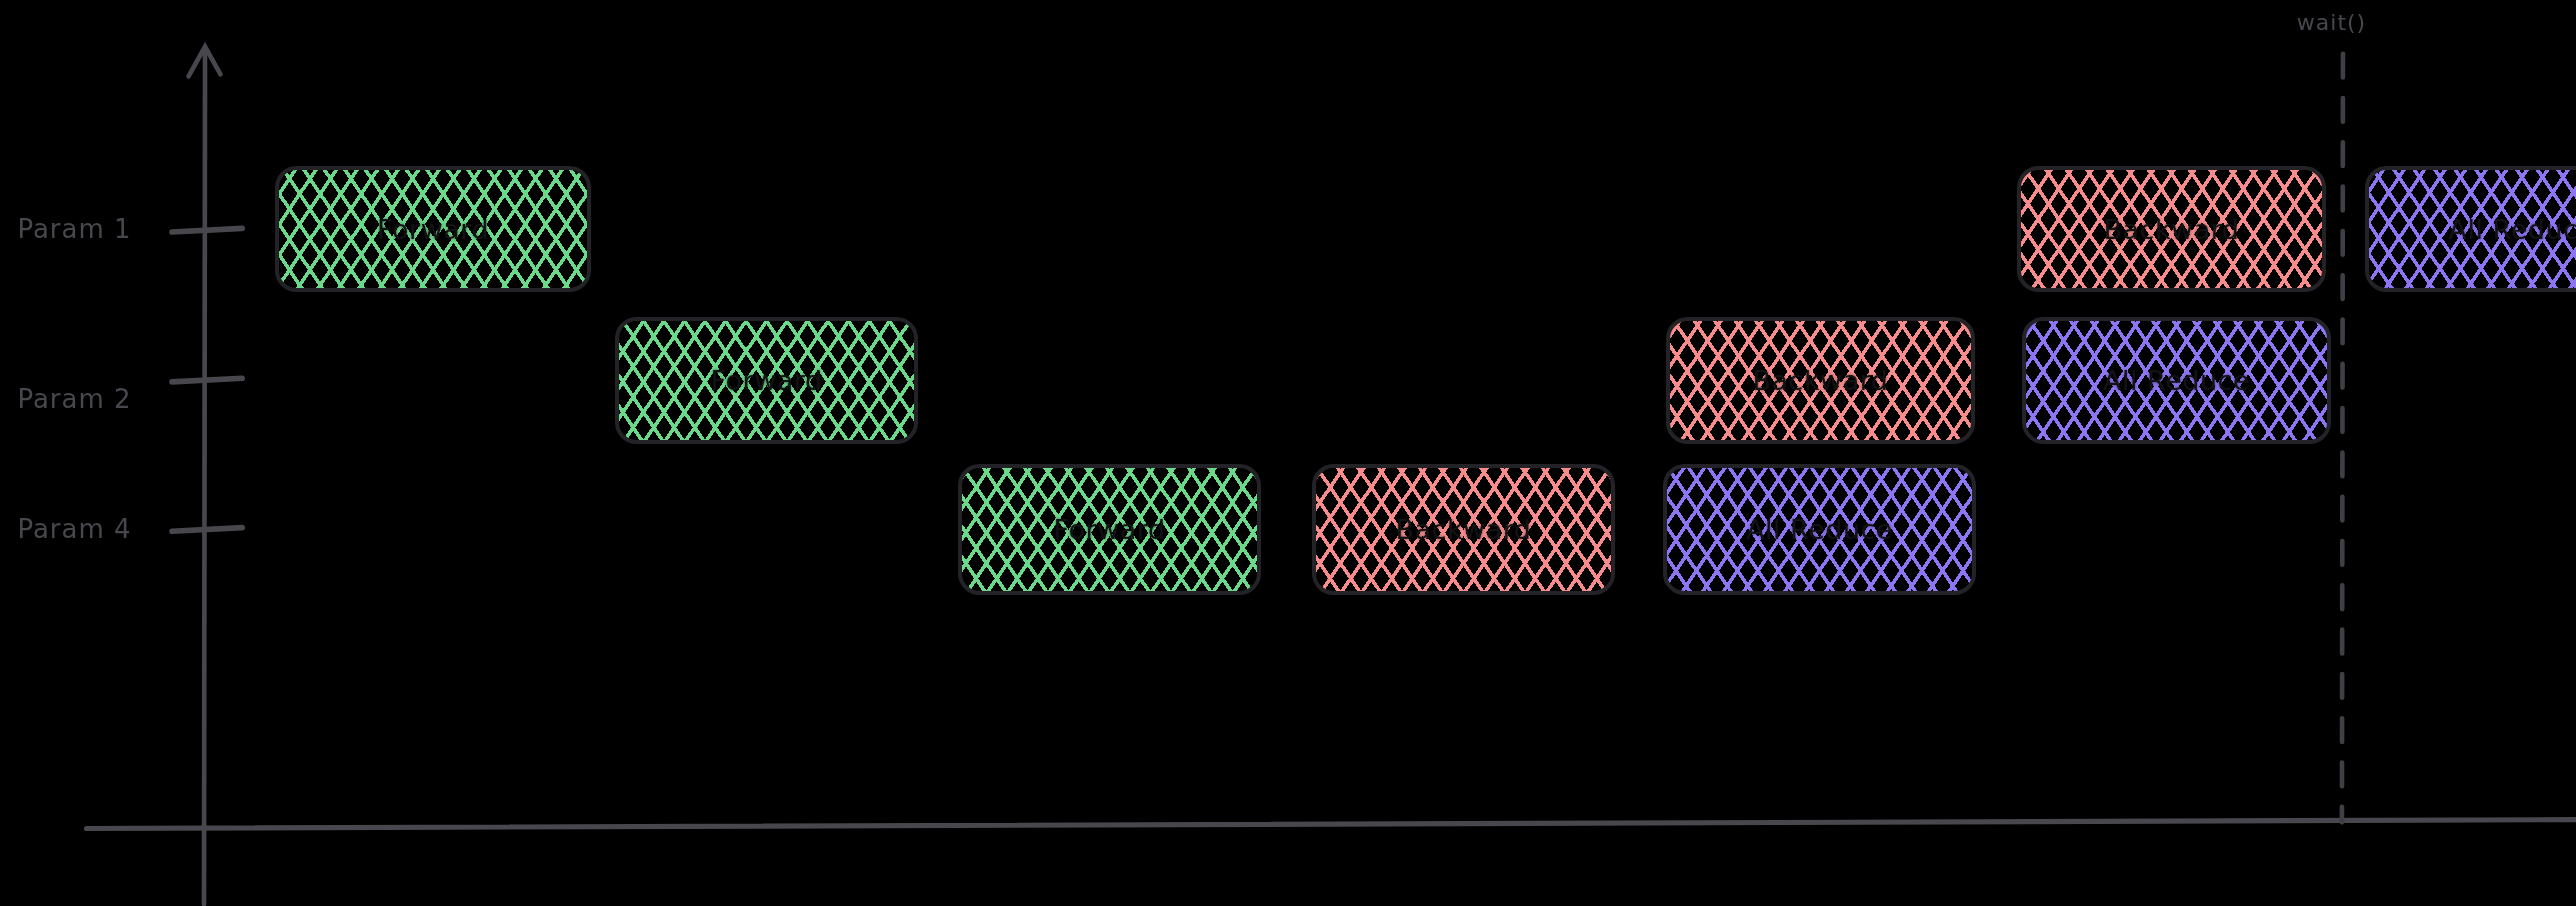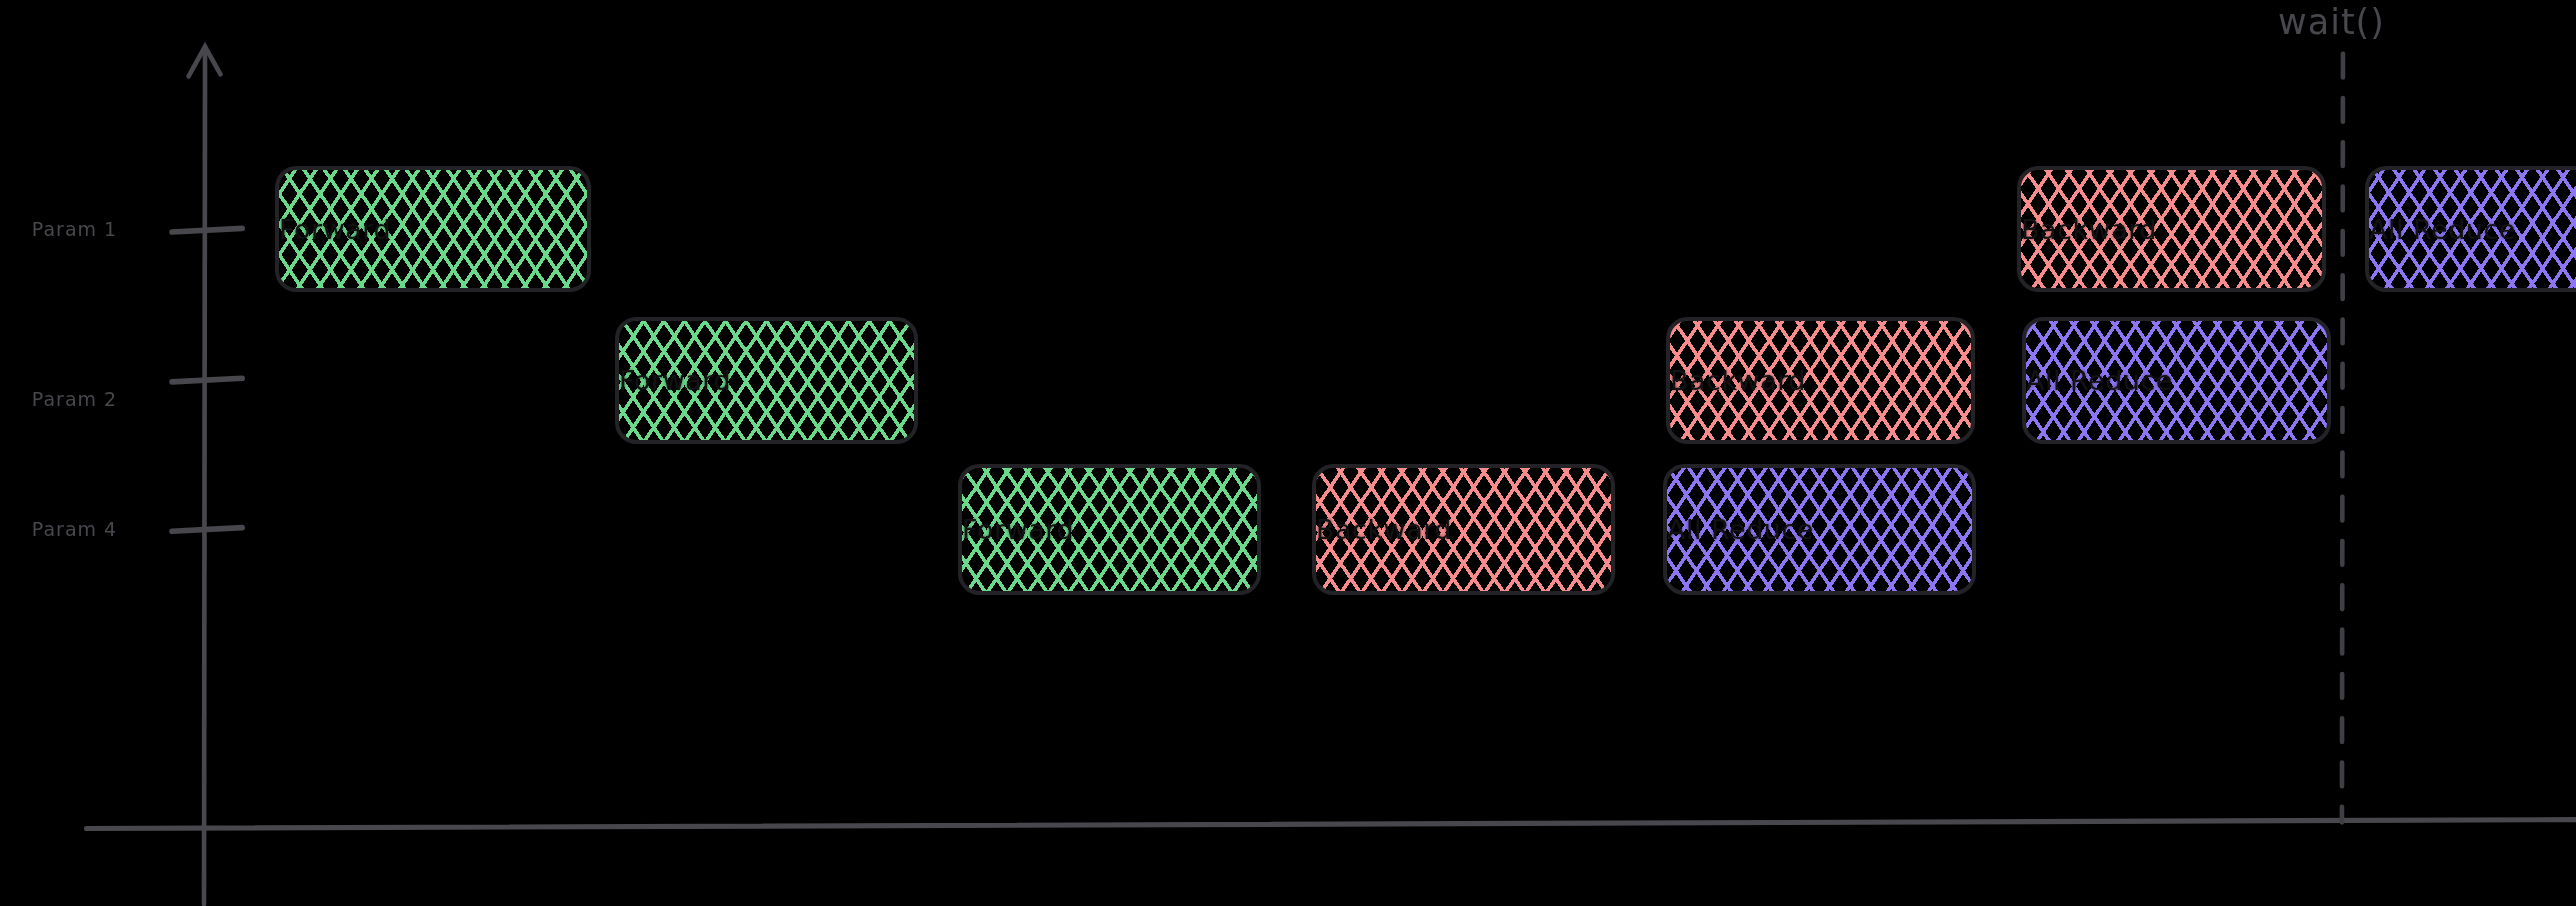--- a/index.html
+++ b/index.html
@@ -17,35 +17,35 @@
   }
   #axis-svg {
     position: absolute;
     left: 0; top: 0;
     width: 2990px;
     height: 907px;
   }
   .axis-label {
     position: absolute;
     color: #47474d;
-    font-size: 19px;
+    font-size: 26px;
     line-height: 31px;
     text-align: center;
     letter-spacing: 1px;
     user-select: none;
   }
-  .small-cap { font-size: 35px; }
+  .small-cap { font-size: 22px; }
   .task-box {
     position: absolute;
     box-sizing: border-box;
     border: 4.1px solid #232327;
     border-radius: 21.6px;
     display: flex;
     align-items: center;
-    justify-content: flex-start;
+    justify-content: center;
     overflow: hidden;
   }
   .task-box .label {
     color: #131315;
     font-size: 27px;
     letter-spacing: 0.5px;
     text-shadow: 0 0 3.1px rgba(0,0,0,0.55);
     white-space: nowrap;
   }
   

